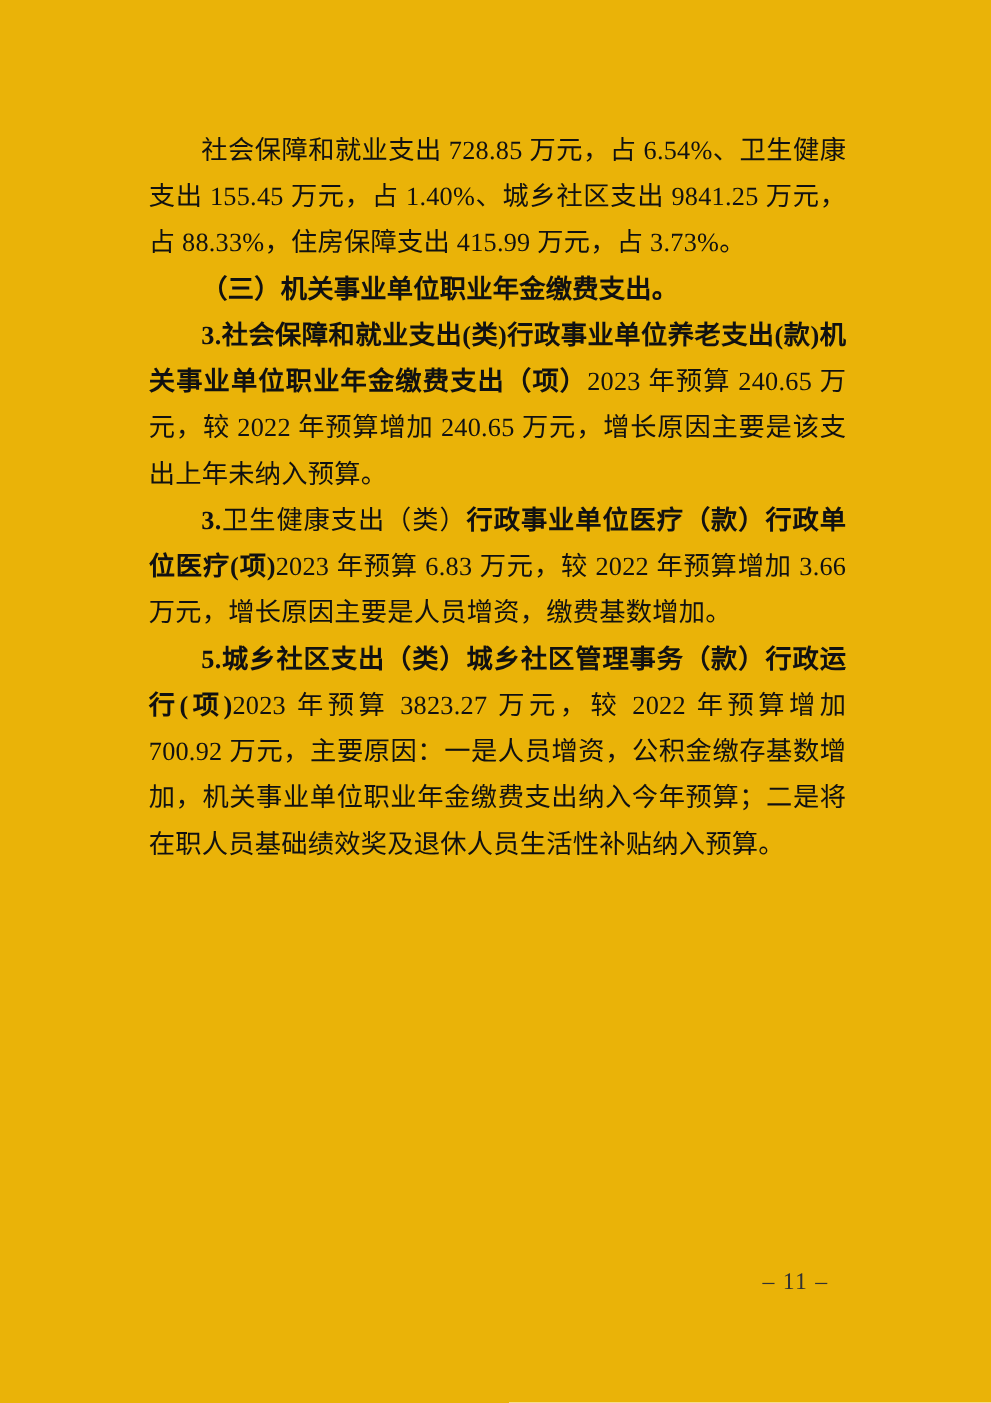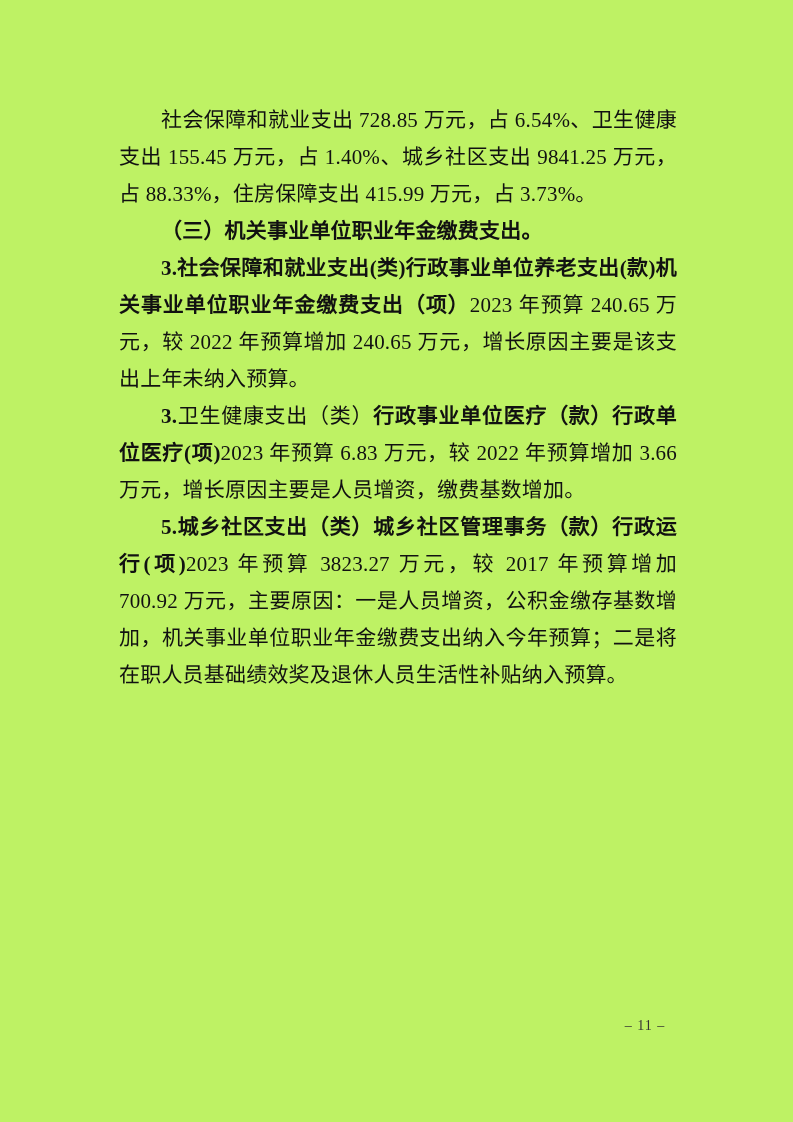--- a/index.html
+++ b/index.html
@@ -4,21 +4,21 @@
 <style>
   html, body {
     margin: 0;
     padding: 0;
     background: #ffffff;
   }
   .page {
     position: relative;
     width: 793px;
     height: 1122px;
-    background: #bef264;
+    background: #eab308;
     overflow: hidden;
     font-family: "Liberation Serif", "DejaVu Serif", serif;
     color: #111111;
   }
   .content {
     position: absolute;
     left: 119px;
     top: 102px;
     width: 558px;
   }
@@ -36,32 +36,31 @@
     font-weight: 700;
   }
   .para.heading {
     font-weight: 700;
   }
   .page-number {
     position: absolute;
     top: 1015px;
     left: 610px;
     width: 70px;
-    font-size: 14px;
+    font-size: 19px;
     line-height: 22px;
-    text-align: center;
     color: #333333;
     letter-spacing: 1px;
   }
 </style>
 </head>
 <body>
 
 <div class="page">
   <div class="content">
       <p class="para"><span>社会保障和就业支出 728.85 万元，占 6.54%、卫生健康支出 155.45 万元，占 1.40%、城乡社区支出 9841.25 万元，占 88.33%，住房保障支出 415.99 万元，占 3.73%。</span></p>
       <p class="para heading"><span class="bold">（三）机关事业单位职业年金缴费支出。</span></p>
       <p class="para"><span class="bold">3.社会保障和就业支出(类)行政事业单位养老支出(款)机关事业单位职业年金缴费支出（项）</span><span>2023 年预算 240.65 万元，较 2022 年预算增加 240.65 万元，增长原因主要是该支出上年未纳入预算。</span></p>
       <p class="para"><span class="bold">3.</span><span>卫生健康支出（类）</span><span class="bold">行政事业单位医疗（款）行政单位医疗(项)</span><span>2023 年预算 6.83 万元，较 2022 年预算增加 3.66 万元，增长原因主要是人员增资，缴费基数增加。</span></p>
-      <p class="para"><span class="bold">5.城乡社区支出（类）城乡社区管理事务（款）行政运行(项)</span><span>2023 年预算 3823.27 万元，较 2017 年预算增加 700.92 万元，主要原因：一是人员增资，公积金缴存基数增加，机关事业单位职业年金缴费支出纳入今年预算；二是将在职人员基础绩效奖及退休人员生活性补贴纳入预算。</span></p>
+      <p class="para"><span class="bold">5.城乡社区支出（类）城乡社区管理事务（款）行政运行(项)</span><span>2023 年预算 3823.27 万元，较 2022 年预算增加 700.92 万元，主要原因：一是人员增资，公积金缴存基数增加，机关事业单位职业年金缴费支出纳入今年预算；二是将在职人员基础绩效奖及退休人员生活性补贴纳入预算。</span></p>
     </div>
   <div class="page-number">– 11 –</div>
 </div>
 
 </body></html>

